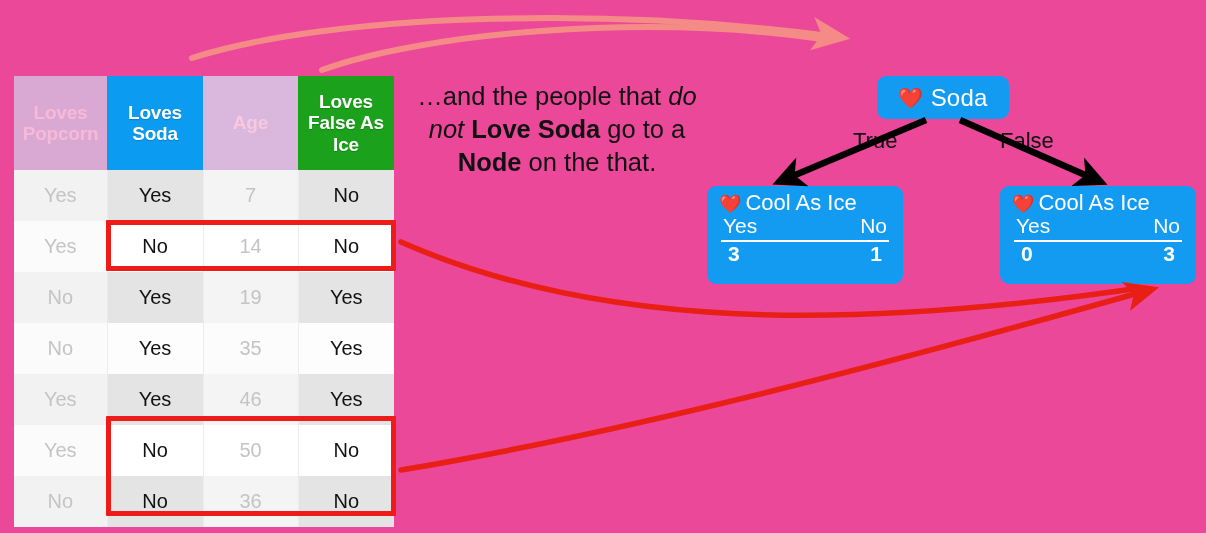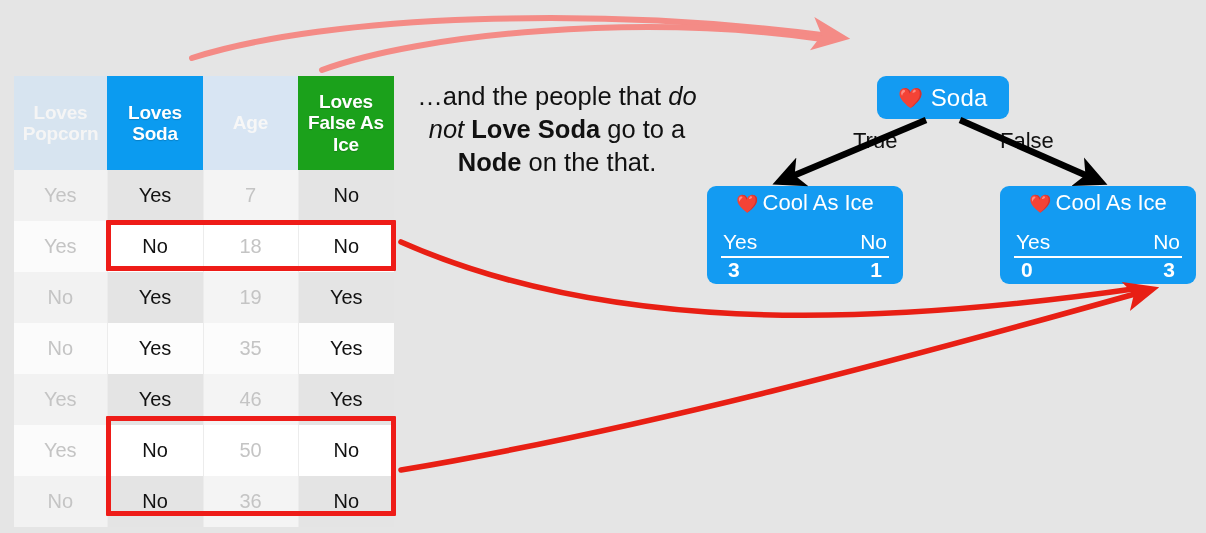--- a/index.html
+++ b/index.html
@@ -11,21 +11,21 @@
     font-family: "Liberation Sans", sans-serif;
     width: 1206px;
     height: 533px;
     overflow: hidden;
     position: relative;
   }
   #stage {
     position: relative;
     width: 1206px;
     height: 533px;
-    background: #e5e5e5;
+    background: #ec4899;
   }
 
   
   #arrow-layer {
     position: absolute;
     left: 0; top: 0;
     width: 1206px; height: 533px;
     pointer-events: none;
     z-index: 5;
   }
@@ -160,25 +160,24 @@
 
   .leaf {
     width: 196px;
     height: 98px;
     padding: 5px 12px 8px 12px;
   }
   #node-left  { left: 707px; top: 186px; }
   #node-right { left: 1000px; top: 186px; }
 
   .leaf .leaf-title {
-    text-align: center;
     font-size: 22px;
     white-space: nowrap;
     line-height: 1.05;
-    margin-bottom: 17px;
+    margin-bottom: 1px;
   }
   .leaf .leaf-title .heart { font-size: 18px; margin-right: 4px; }
   .leaf .leaf-cols {
     display: flex;
     justify-content: space-between;
     font-size: 21px;
     line-height: 1.08;
     padding: 0 4px;
   }
   .leaf .leaf-rule {
@@ -264,21 +263,21 @@
     <tbody>
       <tr class="row-odd">
         <td class="cell-popcorn">Yes</td>
         <td class="cell-soda">Yes</td>
         <td class="cell-age">7</td>
         <td class="cell-ice">No</td>
       </tr>
       <tr class="row-even hl">
         <td class="cell-popcorn">Yes</td>
         <td class="cell-soda">No</td>
-        <td class="cell-age">18</td>
+        <td class="cell-age">14</td>
         <td class="cell-ice">No</td>
       </tr>
       <tr class="row-odd">
         <td class="cell-popcorn">No</td>
         <td class="cell-soda">Yes</td>
         <td class="cell-age">19</td>
         <td class="cell-ice">Yes</td>
       </tr>
       <tr class="row-even">
         <td class="cell-popcorn">No</td>

